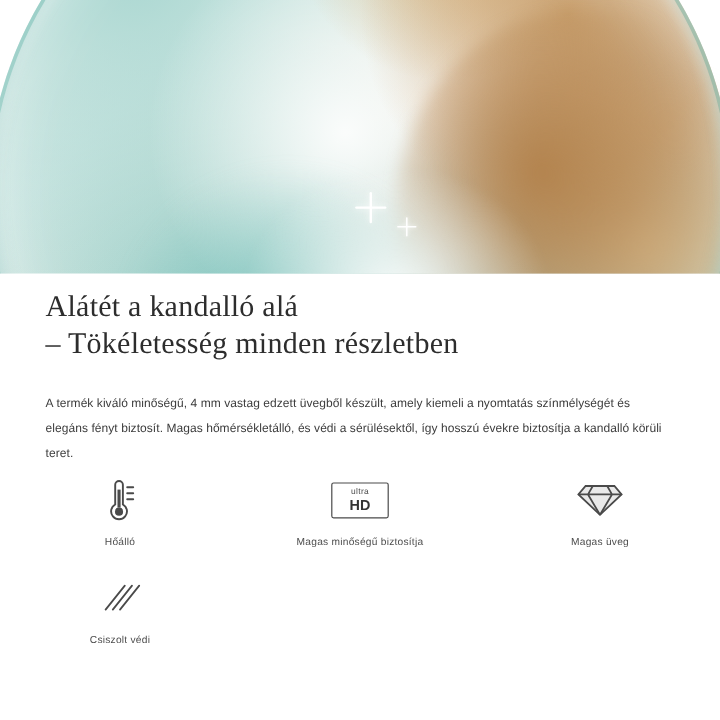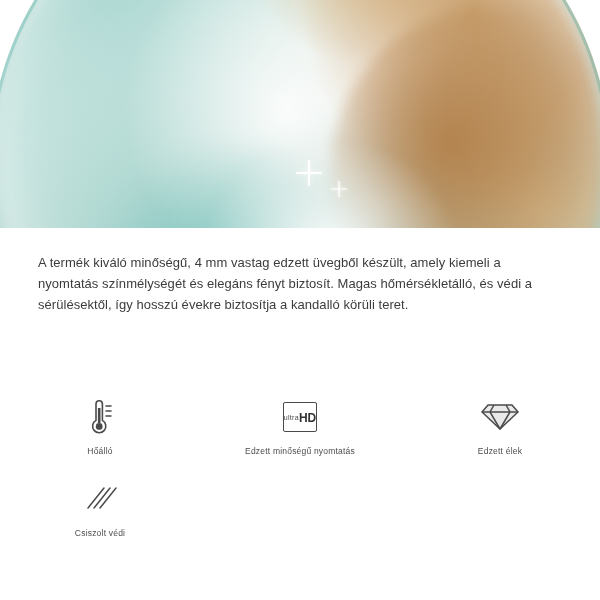--- a/index.html
+++ b/index.html
@@ -107,21 +107,21 @@
     font-size: 25px;
     line-height: 31px;
     font-weight: 400;
     color: #2d2d2d;
     letter-spacing: 0.2px;
   }
   .headline .l2 { display: block; }
 
   .body-copy {
     margin: 24px 38px 0 38px;
-    font-size: 13px;
+    font-size: 10px;
     line-height: 21px;
     color: #3c3c3c;
     max-width: 524px;
     letter-spacing: 0.05px;
   }
 
   
   .features {
     position: absolute;
     top: 396px; left: 0;
@@ -145,25 +145,25 @@
     color: #4a4a4a;
   }
   .feature .caption {
     margin-top: 8px;
     font-size: 8.5px;
     color: #4d4d4d;
     text-align: left;
     letter-spacing: 0.2px;
   }
   .ultra-hd {
-    width: 34px; height: 30px;
+    width: 48px; height: 30px;
     border: 1.6px solid #4a4a4a;
     border-radius: 2px;
     display: flex;
-    flex-direction: row;
+    flex-direction: column;
     align-items: center;
     justify-content: center;
     line-height: 1;
   }
   .ultra-hd .u { font-size: 7px; letter-spacing: 0.3px; color: #4a4a4a; }
   .ultra-hd .hd { font-size: 12px; font-weight: bold; color: #333; margin-top: 1px; }
 </style>
 </head>
 <body>
 
@@ -173,20 +173,24 @@
     <div class="hero-bg"></div>
     <div class="hero-swirl-a"></div>
     <div class="hero-swirl-b"></div>
     <div class="hero-white"></div>
     <div class="hero-edge"></div>
     <div class="hero-sparkle sp1"></div>
     <div class="hero-sparkle sp2"></div>
   </div>
 
   <div class="content">
+    <h1 class="headline">
+      <span>Alátét a kandalló alá</span>
+      <span class="l2">– Tökéletesség minden részletben</span>
+    </h1>
     <p class="body-copy">A termék kiváló minőségű, 4 mm vastag edzett üvegből készült, amely kiemeli a nyomtatás színmélységét és elegáns fényt biztosít. Magas hőmérsékletálló, és védi a sérülésektől, így hosszú évekre biztosítja a kandalló körüli teret.</p>
   </div>
 
   <div class="features">
 
     <div class="feature">
       <div class="glyph">
         <svg width="34" height="38" viewBox="0 0 34 38" fill="none" stroke="#4a4a4a" stroke-width="1.6">
           <path d="M13 6a3.2 3.2 0 0 1 6.4 0v16.4a6.6 6.6 0 1 1-6.4 0V6z"></path>
           <circle cx="16.2" cy="28.4" r="3.4" fill="#4a4a4a" stroke="none"></circle>
@@ -197,32 +201,32 @@
       <div class="caption">Hőálló</div>
     </div>
 
     <div class="feature">
       <div class="glyph">
         <div class="ultra-hd">
           <span class="u">ultra</span>
           <span class="hd">HD</span>
         </div>
       </div>
-      <div class="caption">Edzett minőségű nyomtatás</div>
+      <div class="caption">Magas minőségű biztosítja</div>
     </div>
 
 
     <div class="feature">
       <div class="glyph">
         <svg width="40" height="34" viewBox="0 0 40 34" fill="none" stroke="#4a4a4a" stroke-width="1.5">
           <path d="M8 5h24l6 7-18 17L2 12l6-7z" fill="#4a4a4a" fill-opacity="0.12"></path>
           <path d="M2 12h36M14 5l-4 7 10 17M26 5l4 7-10 17"></path>
         </svg>
       </div>
-      <div class="caption">Edzett élek</div>
+      <div class="caption">Magas üveg</div>
     </div>
 
     <div class="feature">
       <div class="glyph">
         <svg width="36" height="34" viewBox="0 0 36 34" fill="none" stroke="#4a4a4a" stroke-width="1.5">
           <path d="M6 26L22 6M12 26L28 6M18 26L34 6" stroke-linecap="round"></path>
         </svg>
       </div>
       <div class="caption">Csiszolt védi</div>
     </div>

